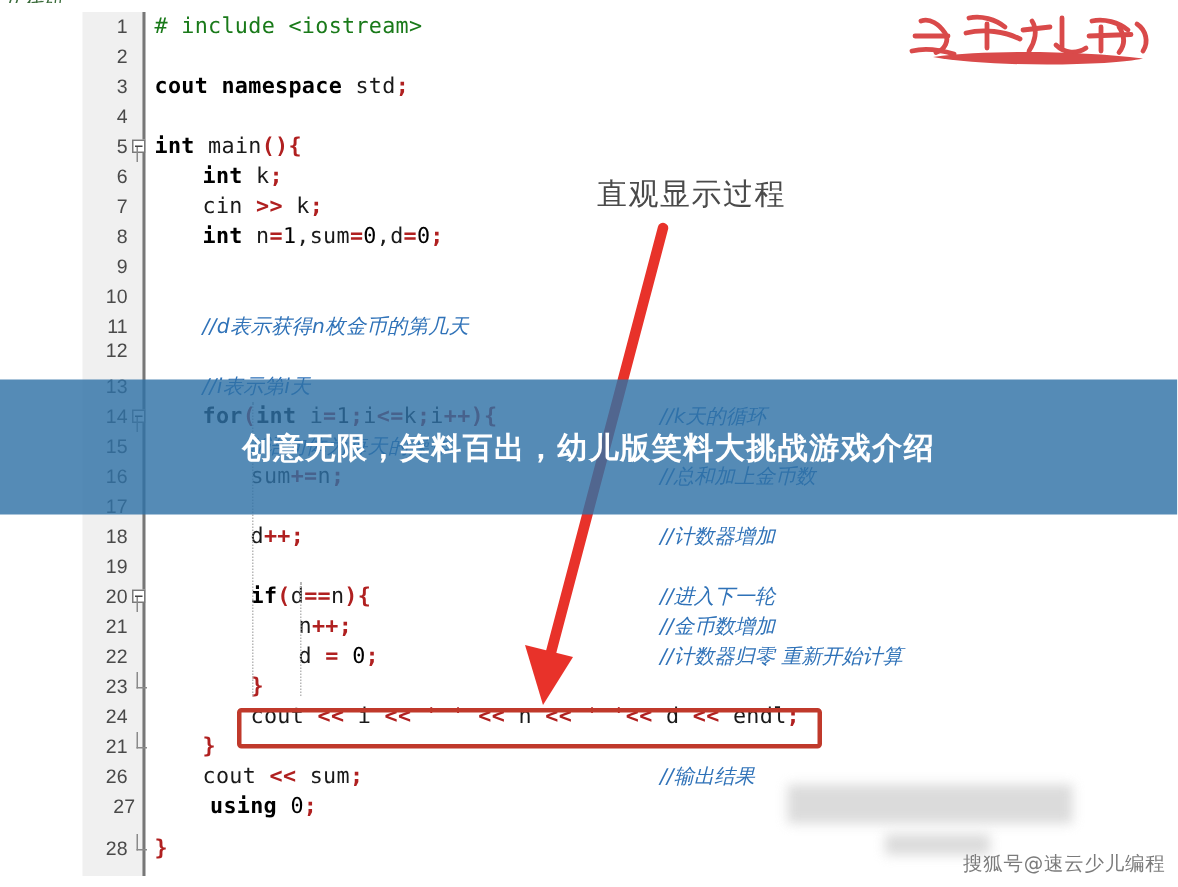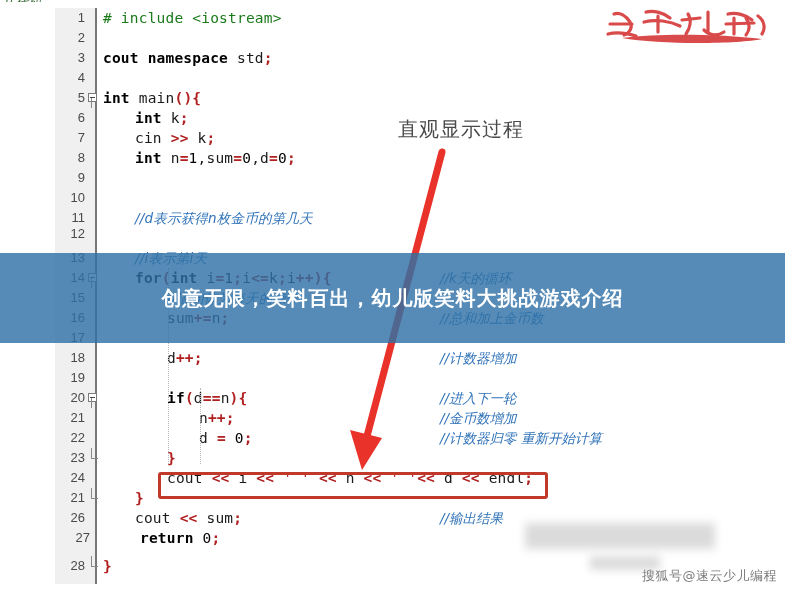--- a/index.html
+++ b/index.html
@@ -263,21 +263,21 @@
         <div class="row" style="top: 320px; position: absolute; left: 0px; width: 730px;"><span class="lineno">17</span><span class="code" style="padding-left: 64px;"></span></div>
         <div class="row" style="top: 340px; position: absolute; left: 0px; width: 730px;"><span class="lineno">18</span><span class="code" style="padding-left: 64px;"><span class="plain">d</span><span class="op">++</span><span class="op">;</span></span><span class="side-cmt" style="left: 385px;">//计数器增加</span></div>
         <div class="row" style="top: 360px; position: absolute; left: 0px; width: 730px;"><span class="lineno">19</span><span class="code" style="padding-left: 64px;"></span></div>
         <div class="row" style="top: 380px; position: absolute; left: 0px; width: 730px;"><span class="lineno">20</span><span class="fold"></span><span class="foldline"></span><span class="code" style="padding-left: 64px;"><span class="kw">if</span><span class="op">(</span><span class="plain">d</span><span class="op">==</span><span class="plain">n</span><span class="op">)</span><span class="op">{</span></span><span class="side-cmt" style="left: 385px;">//进入下一轮</span></div>
         <div class="row" style="top: 400px; position: absolute; left: 0px; width: 730px;"><span class="lineno">21</span><span class="code" style="padding-left: 96px;"><span class="plain">n</span><span class="op">++</span><span class="op">;</span></span><span class="side-cmt" style="left: 385px;">//金币数增加</span></div>
         <div class="row" style="top: 420px; position: absolute; left: 0px; width: 730px;"><span class="lineno">22</span><span class="code" style="padding-left: 96px;"><span class="plain">d </span><span class="op">=</span><span class="plain"> </span><span class="num">0</span><span class="op">;</span></span><span class="side-cmt" style="left: 385px;">//计数器归零 重新开始计算</span></div>
         <div class="row" style="top: 440px; position: absolute; left: 0px; width: 730px;"><span class="lineno">23</span><span class="foldend"></span><span class="code" style="padding-left: 64px;"><span class="op">}</span></span></div>
         <div class="row" style="top: 460px; position: absolute; left: 0px; width: 730px;"><span class="lineno">24</span><span class="code" style="padding-left: 64px;"><span class="plain">cout </span><span class="op">&lt;&lt;</span><span class="plain"> i </span><span class="op">&lt;&lt;</span><span class="plain"> </span><span class="str">' '</span><span class="plain"> </span><span class="op">&lt;&lt;</span><span class="plain"> n </span><span class="op">&lt;&lt;</span><span class="plain"> </span><span class="str">' '</span><span class="op">&lt;&lt;</span><span class="plain"> d </span><span class="op">&lt;&lt;</span><span class="plain"> endl</span><span class="op">;</span></span></div>
         <div class="row" style="top: 480px; position: absolute; left: 0px; width: 730px;"><span class="lineno">21</span><span class="foldend"></span><span class="code" style="padding-left: 32px;"><span class="op">}</span></span></div>
         <div class="row" style="top: 500px; position: absolute; left: 0px; width: 730px;"><span class="lineno">26</span><span class="code" style="padding-left: 32px;"><span class="plain">cout </span><span class="op">&lt;&lt;</span><span class="plain"> sum</span><span class="op">;</span></span><span class="side-cmt" style="left: 385px;">//输出结果</span></div>
-        <div class="row" style="top: 520px; position: absolute; left: 5px; width: 730px;"><span class="lineno">27</span><span class="code" style="padding-left: 32px;"><span class="kw">return </span><span class="num">0</span><span class="op">;</span></span></div>
+        <div class="row" style="top: 520px; position: absolute; left: 5px; width: 730px;"><span class="lineno">27</span><span class="code" style="padding-left: 32px;"><span class="kw">using </span><span class="num">0</span><span class="op">;</span></span></div>
         <div class="row" style="top: 548px; position: absolute; left: 0px; width: 600px; padding-left: 32px;"><span class="lineno">28</span><span class="foldend"></span><span class="code" style="padding-left: 0px;"><span class="op">}</span></span></div>
       </div>
   </div>
 
   <div class="guide" style="left:168px; top:268px; height:196px;"></div>
   <div class="guide" style="left:200px; top:388px; height:76px;"></div>
 
   <div class="hl-box"></div>
 
   <div class="annot">直观显示过程</div>

